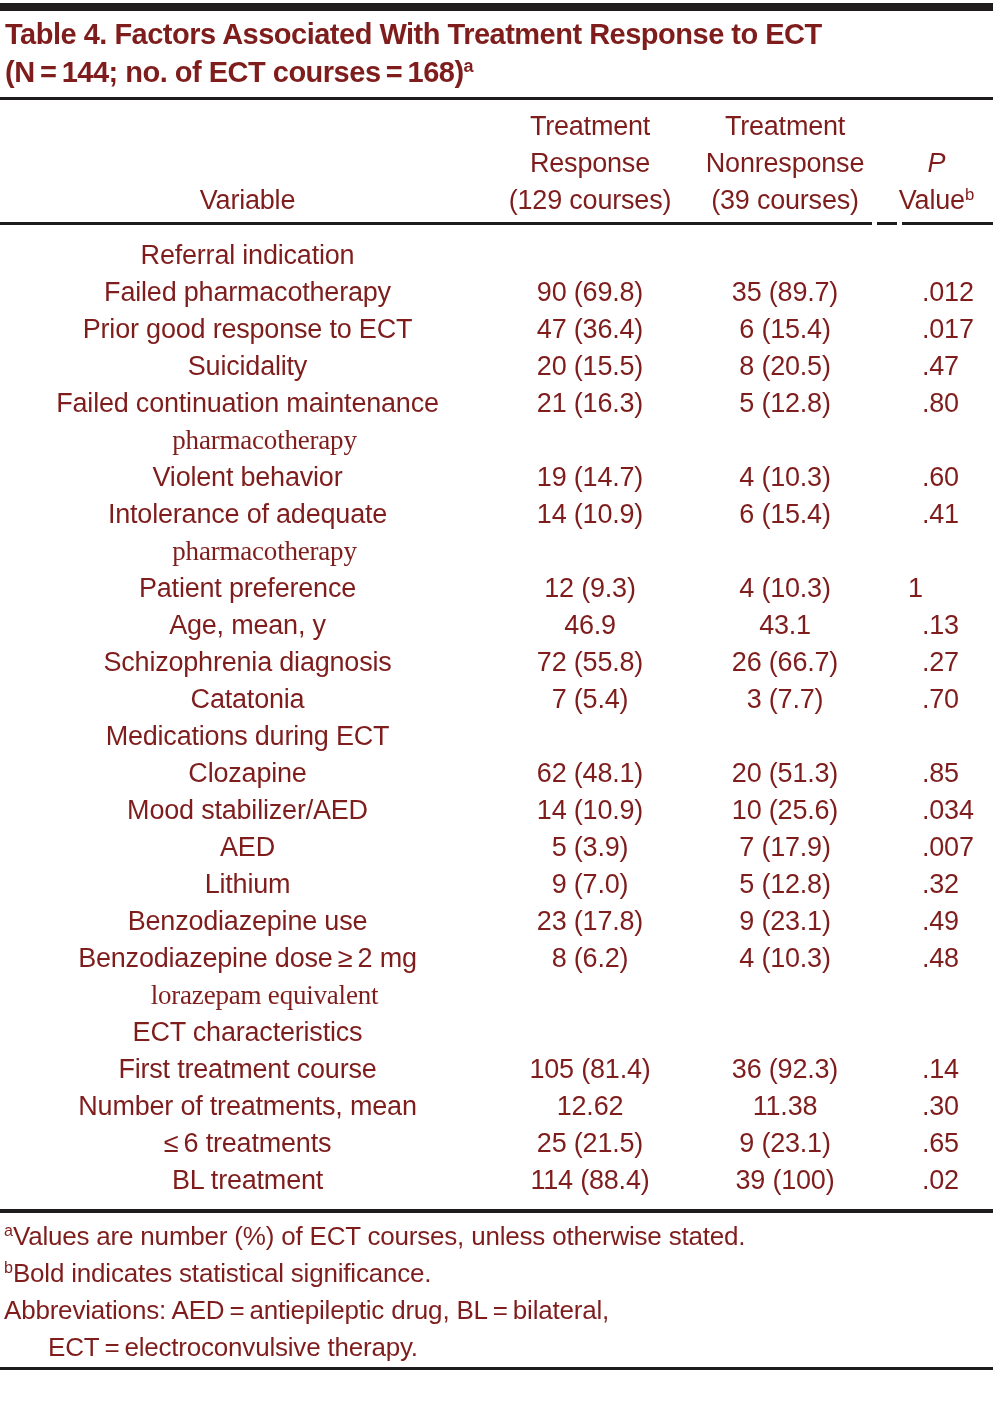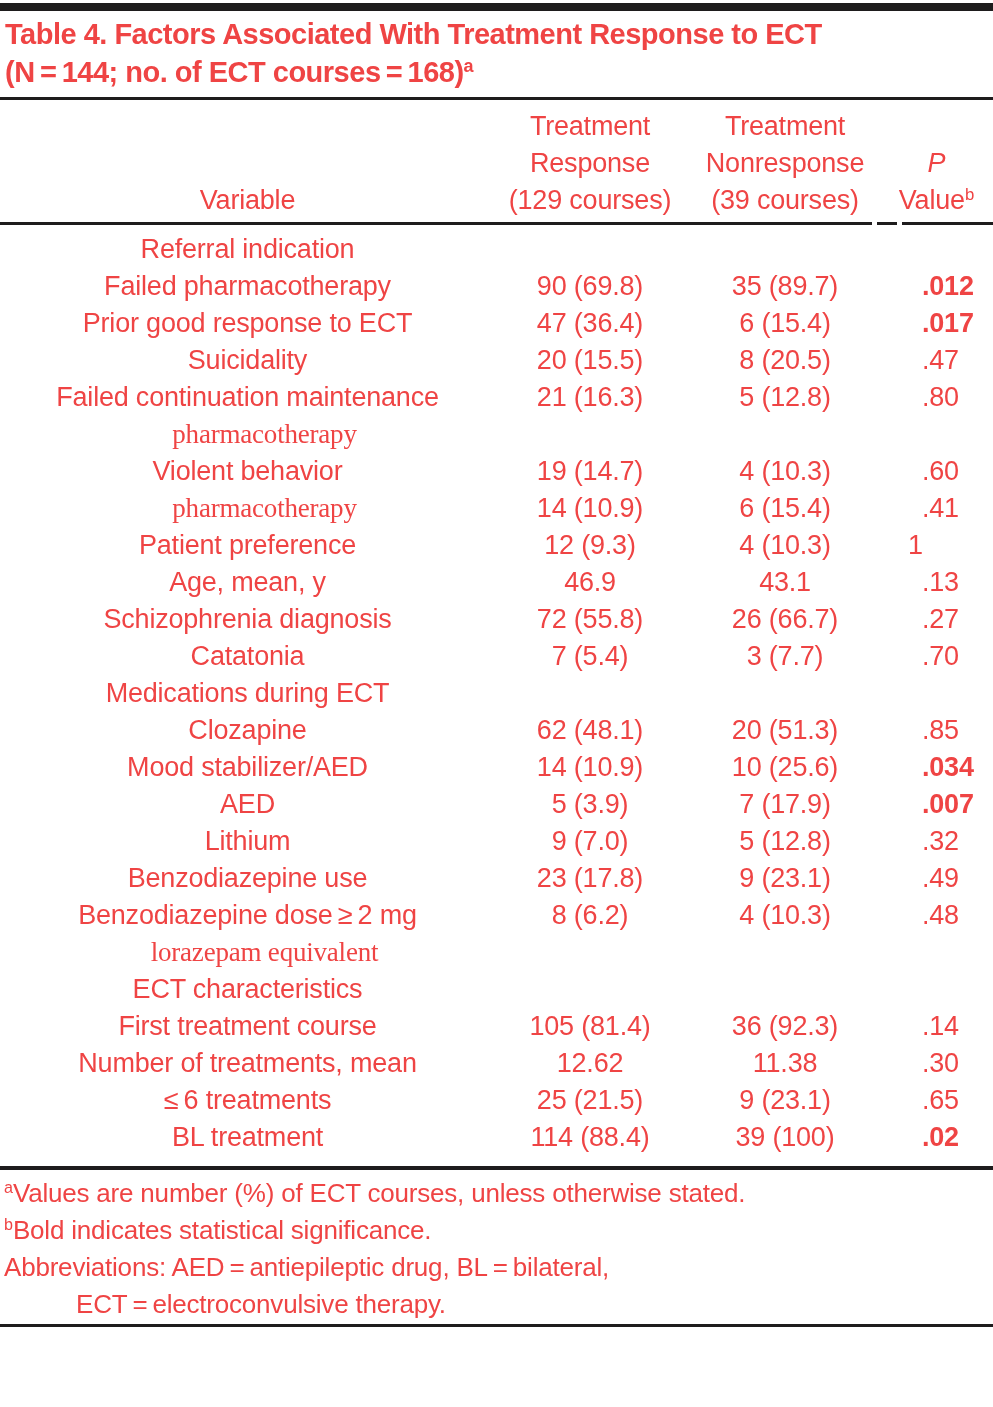--- a/index.html
+++ b/index.html
@@ -1,20 +1,20 @@
 <!DOCTYPE html>
 <html><head>
 <meta charset="utf-8">
 <style>
   html,body { margin:0; padding:0; background:#ffffff; }
   .page {
     position:relative;
     width:993px; height:1407px;
     background:#ffffff;
-    color:#ef4444;
+    color:#7f1d1d;
     font-family:"Liberation Sans","DejaVu Sans",sans-serif;
     overflow:hidden;
     letter-spacing:-0.2px;
     box-sizing:border-box;
   }
   .rule { background:#1e1c1d; width:100%; }
   .rule-top   { height:8px; margin-top:3px; }
   .rule-mid   { height:3px; margin-top:6px; }
   .rule-body  { height:4px; margin-top:10px; }
   .rule-foot  { height:3px; margin-top:1px; }
@@ -43,31 +43,31 @@
   }
   .thead .c4 { text-align:center; }
   .p-italic { font-style:italic; }
 
   .header-rule { position:relative; margin-top:3px; height:3px; }
   .header-rule .bar { position:absolute; inset:0; background:#1e1c1d; }
   .header-rule .gap { position:absolute; top:0; bottom:0; width:5px; background:#ffffff; }
   .header-rule .gap.g1 { left:872px; }
   .header-rule .gap.g2 { left:897px; }
 
-  .tbody { margin-top:6px; font-size:27px; line-height:37px; }
+  .tbody { margin-top:12px; font-size:27px; line-height:37px; }
   .row .c1 { padding-left:5px; white-space:nowrap; }
   .row .c1.ind { }
   .row .c1 .l2 { padding-left:34px;font-family:Liberation Serif, serif; }
   .row .c4 { padding-left:28px; }
   .pint { display:inline-block; width:14px; text-align:right; }
-  .sig { font-weight:bold; }
+  .sig { font-weight:normal; }
 
   .footnotes { margin-top:5px; font-size:26px; line-height:37px; }
   .footnote { padding-left:4px; white-space:nowrap; }
-  .footnote.ind { padding-left:32px;margin-left:44px; }
+  .footnote.ind { padding-left:48px; }
 </style>
 </head>
 <body>
 
 <div class="page">
 
   <div class="rule rule-top"></div>
 
   <div class="title">
     <span>Table 4. Factors Associated With Treatment Response to ECT</span><br>
@@ -135,20 +135,21 @@
         <div class="c4"><span class="pint"></span><span class="pfrac">.80</span></div>
       </div>
       <div class="grid row">
         <div class="c1 label ind">Violent behavior</div>
         <div class="c2">19 (14.7)</div>
         <div class="c3">4 (10.3)</div>
         <div class="c4"><span class="pint"></span><span class="pfrac">.60</span></div>
       </div>
       <div class="grid row">
         <div class="c1 label ind">
+          <div class="l1">Intolerance of adequate</div>
           <div class="l2">pharmacotherapy</div>
         </div>
         <div class="c2">14 (10.9)</div>
         <div class="c3">6 (15.4)</div>
         <div class="c4"><span class="pint"></span><span class="pfrac">.41</span></div>
       </div>
       <div class="grid row">
         <div class="c1 label ind">Patient preference</div>
         <div class="c2">12 (9.3)</div>
         <div class="c3">4 (10.3)</div>

